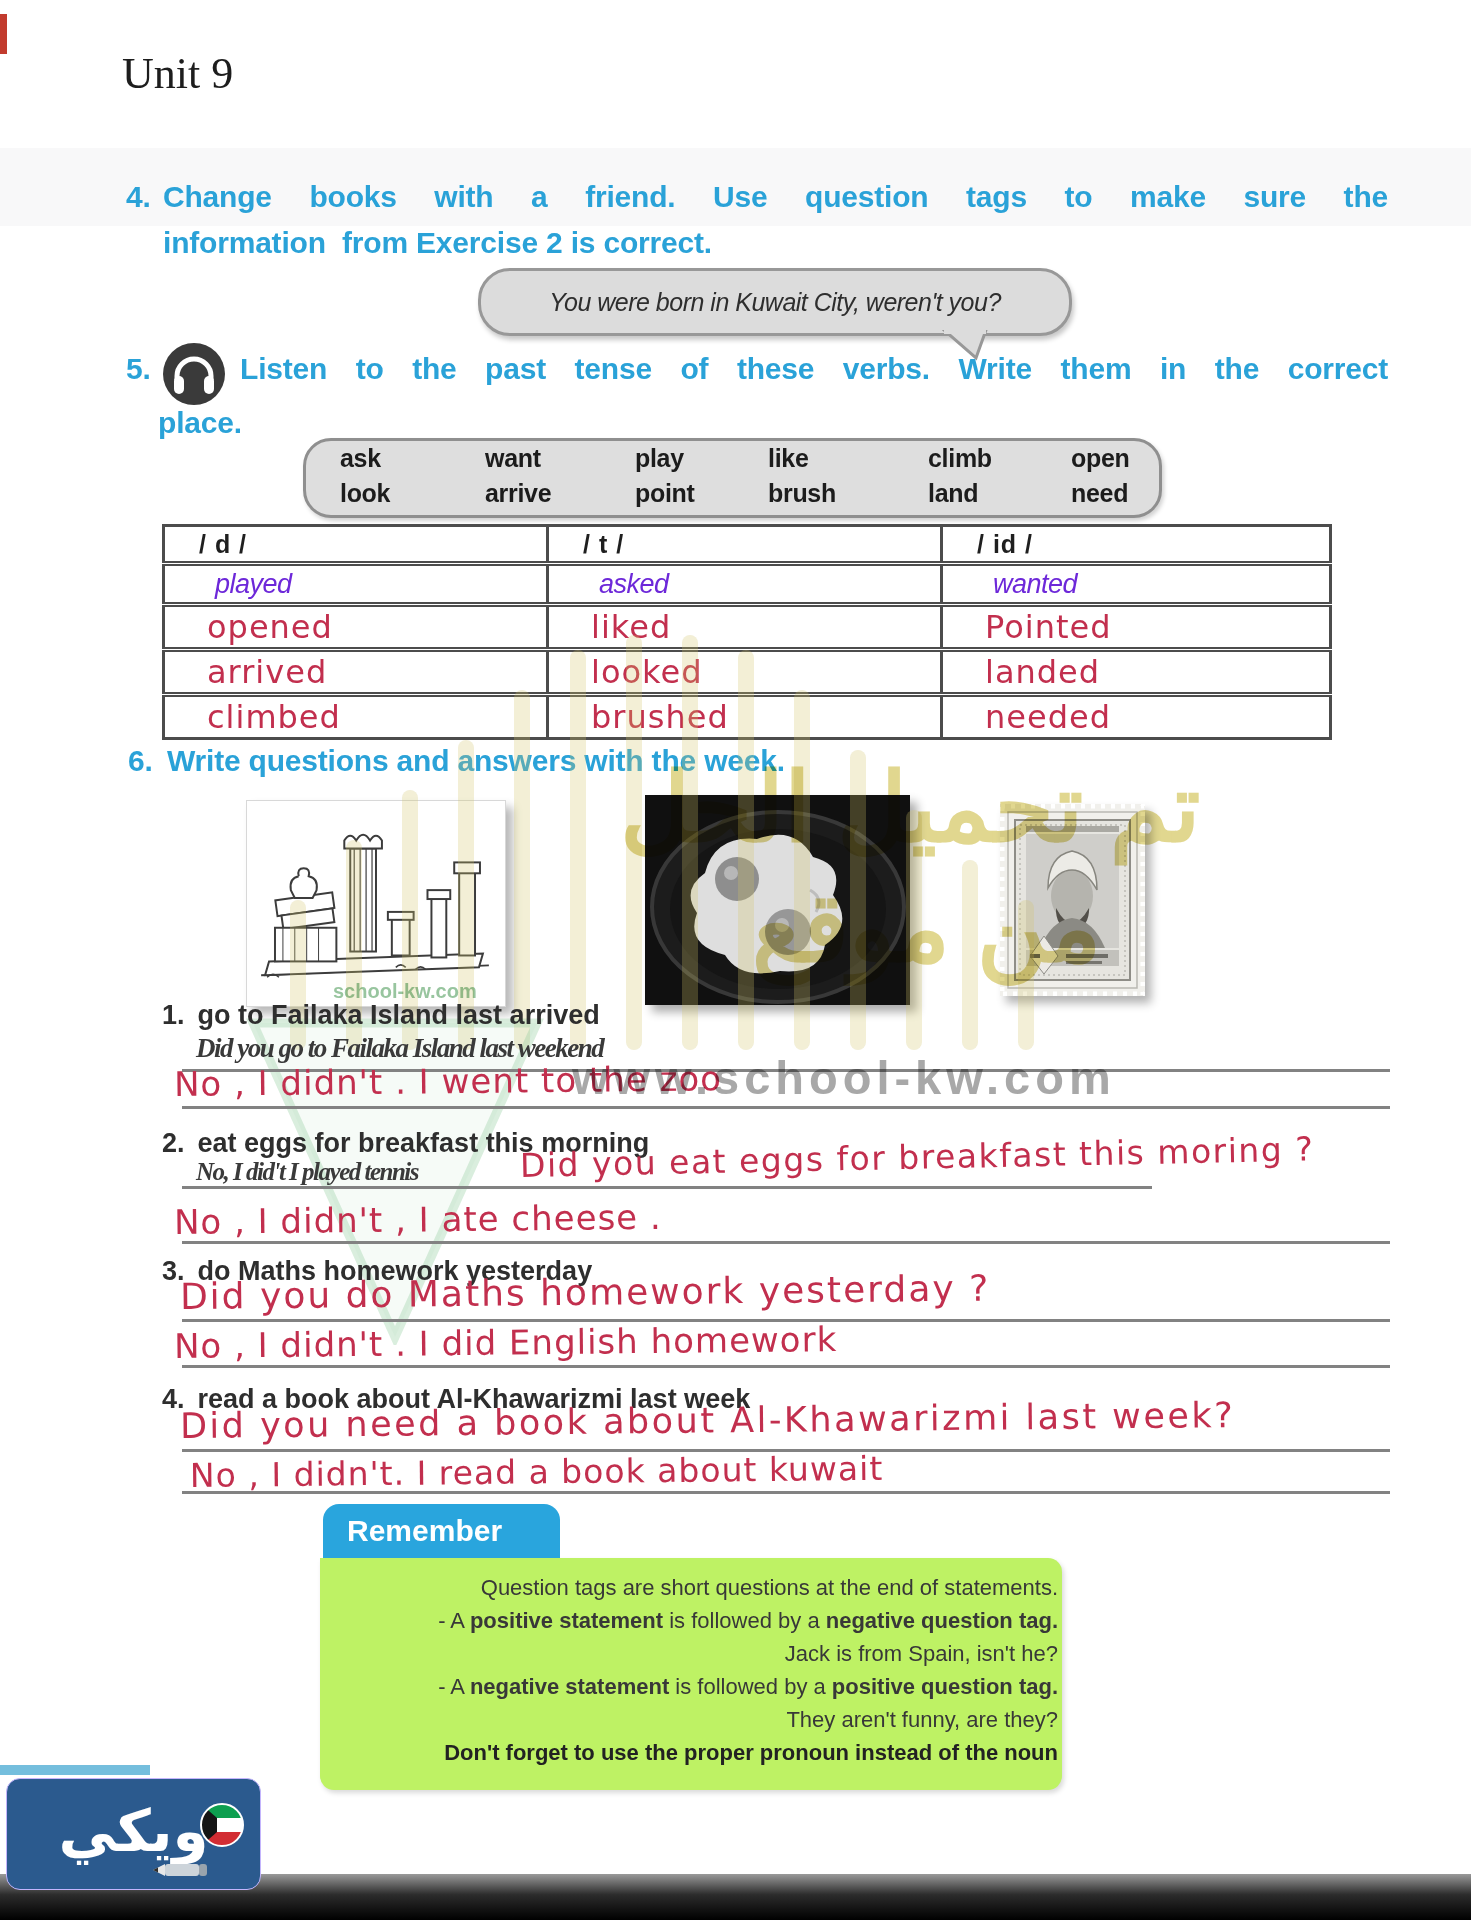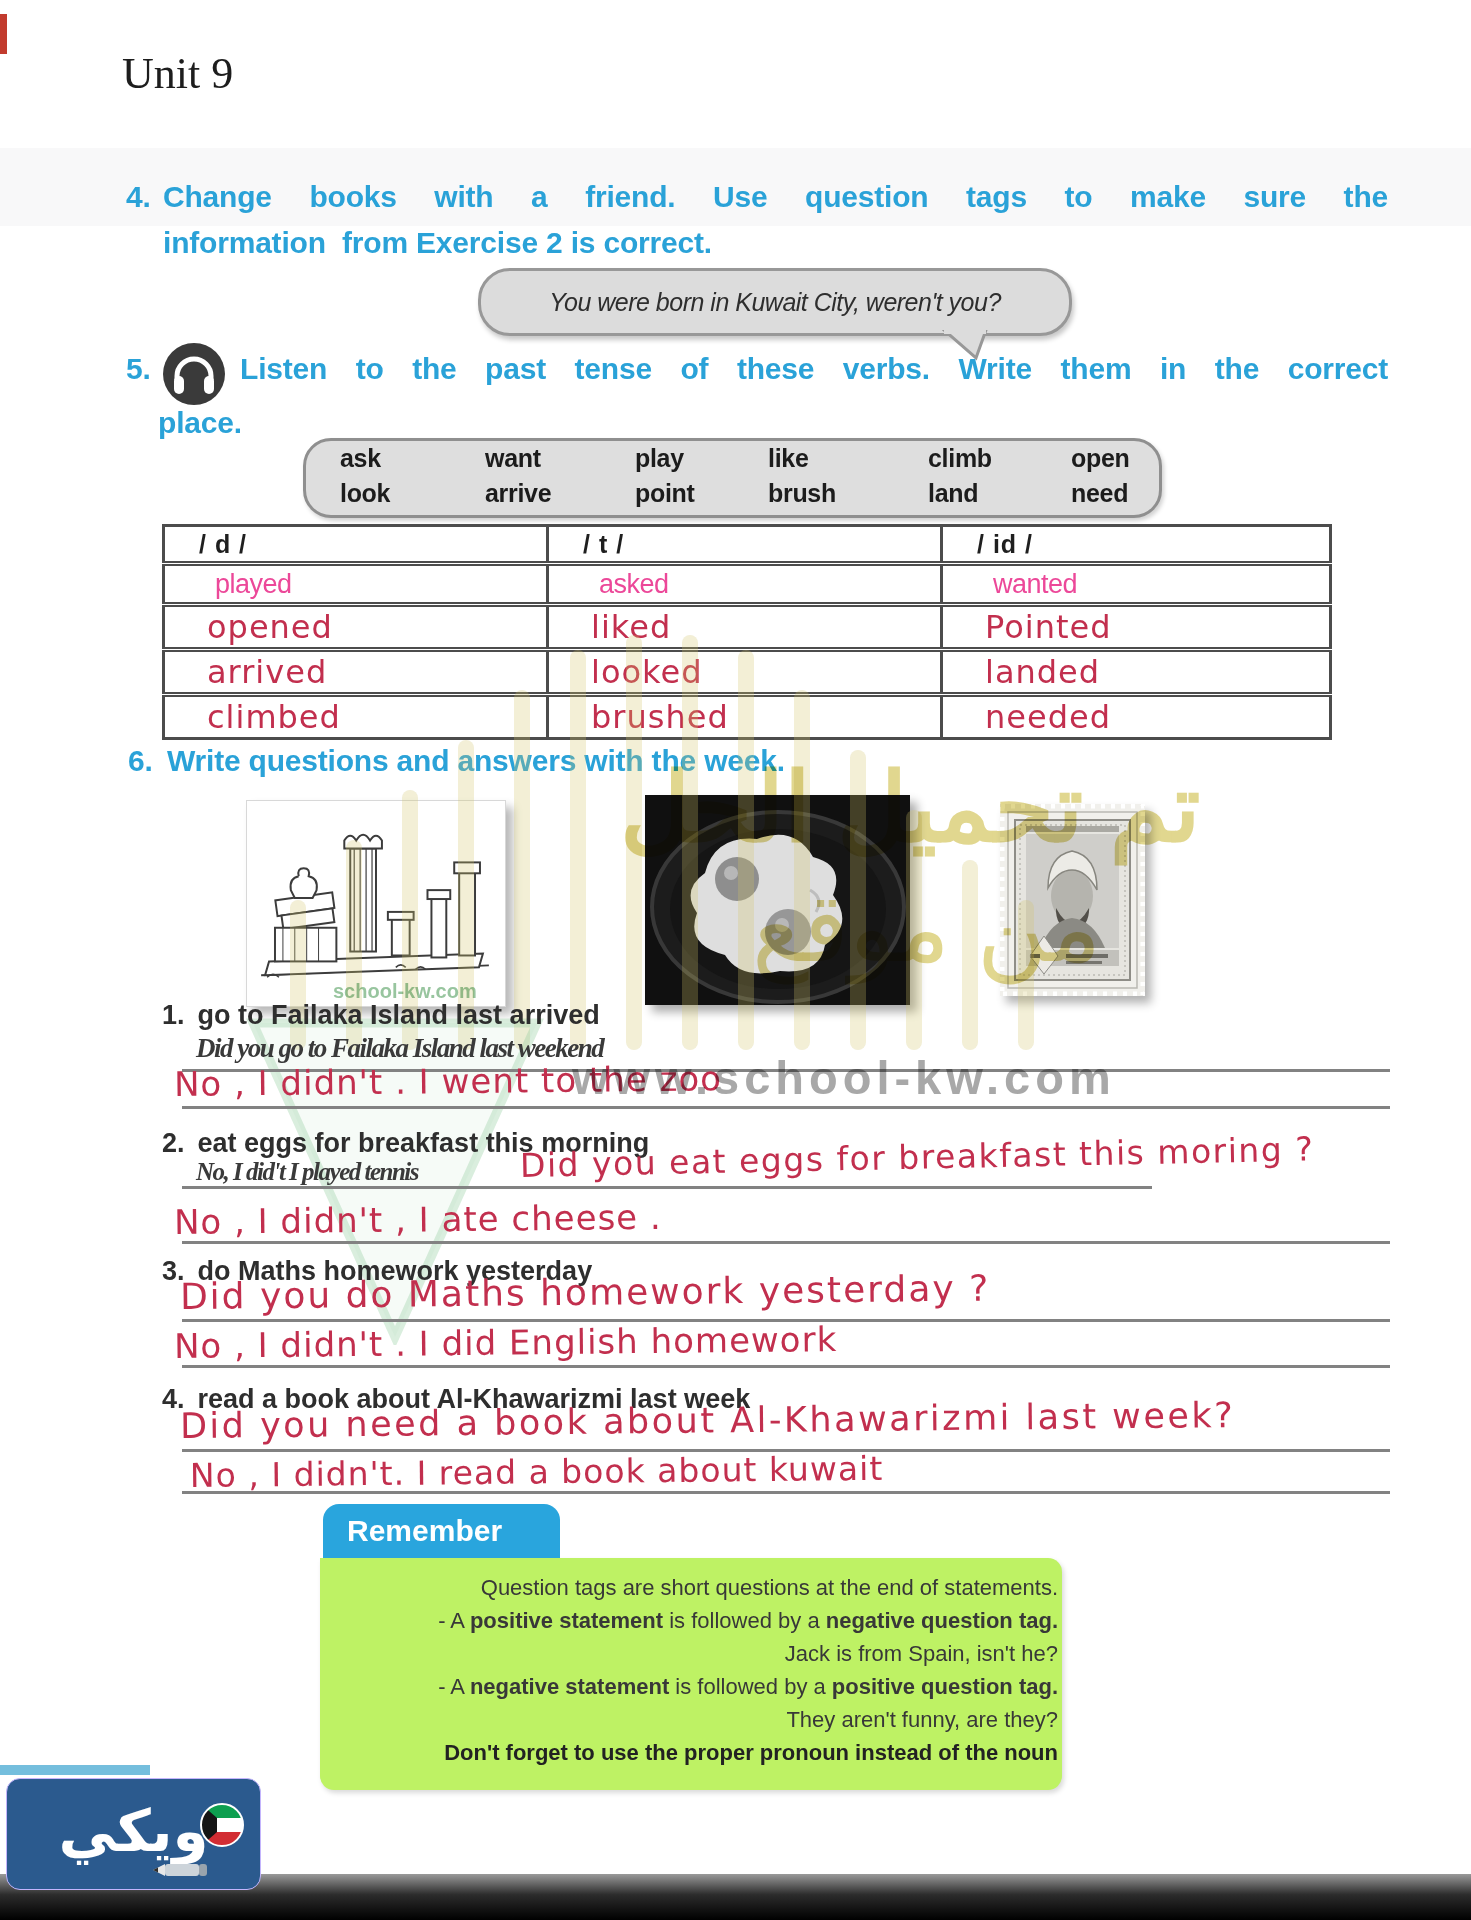--- a/index.html
+++ b/index.html
@@ -36,40 +36,40 @@
              grid-auto-rows:35px;width:790px;}
   .word{font-size:25px;font-weight:bold;color:#1c1c1c;letter-spacing:-0.3px;}
 
   
   #sound-table{left:162px;top:524px;width:1170px;height:202px;}
   #sound-table table{width:100%;height:100%;border-collapse:collapse;border:3px solid #4c4c4c;}
   #sound-table td{border-bottom:5px double #4c4c4c;vertical-align:middle;}
   #sound-table tr:last-child td{border-bottom:none;}
   #sound-table td + td{border-left:3px solid #4c4c4c;}
   .th-cell{font-weight:bold;font-size:25px;color:#1f1f1f;padding-left:34px;letter-spacing:1px;}
-  .ex-cell{font-size:27px;color:#ec4899;padding-left:50px;letter-spacing:-0.5px;}
+  .ex-cell{font-style:italic;font-size:27px;color:#6d28d9;padding-left:50px;letter-spacing:-0.5px;}
   .hand-cell{padding-left:42px;}
 
   
   .hand{font-family:"DejaVu Sans",sans-serif;color:#C22F4E;font-size:32px;letter-spacing:1px;
         white-space:nowrap;transform:rotate(-0.6deg);transform-origin:left center;}
 
   
   #ruins{left:246px;top:800px;width:258px;height:205px;background:#ffffff;border:1px solid #d8d8d8;
          box-shadow:7px 7px 9px rgba(0,0,0,0.28);}
   #eggs{left:645px;top:795px;width:265px;height:210px;box-shadow:7px 7px 9px rgba(0,0,0,0.32);}
   #stamp{left:1000px;top:804px;width:145px;height:192px;box-shadow:6px 7px 9px rgba(0,0,0,0.3);background:#f1f0ec;}
 
   
   .wm{pointer-events:none;}
   #wm-bars{left:290px;top:598px;opacity:0.9;z-index:1;}
   #wm-triangle{left:245px;top:1015px;z-index:1;}
   #wm-ar1{left:620px;top:752px;font-size:96px;font-weight:bold;color:#d6c763;opacity:0.72;z-index:4;
           mix-blend-mode:multiply;white-space:nowrap;}
-  #wm-ar2{left:752px;top:872px;font-size:96px;font-weight:normal;color:#d6c763;opacity:0.72;z-index:4;
+  #wm-ar2{left:752px;top:872px;font-size:96px;font-weight:bold;color:#d6c763;opacity:0.72;z-index:4;
           mix-blend-mode:multiply;white-space:nowrap;}
   #wm-green{left:228px;top:934px;width:915px;font-size:100px;font-weight:bold;color:#8ccd94;opacity:0.55;
             direction:rtl;text-align:right;z-index:4;mix-blend-mode:multiply;white-space:nowrap;}
   #wm-url{left:572px;top:1050px;font-size:47px;font-weight:bold;color:#8f8f8f;letter-spacing:5px;opacity:0.78;
           z-index:4;mix-blend-mode:multiply;white-space:nowrap;}
   #wm-url-sm{left:333px;top:980px;font-size:20px;font-weight:bold;color:#86bb8e;opacity:0.85;z-index:4;
              mix-blend-mode:multiply;}
 
   
   .qhead{font-size:27px;font-weight:bold;color:#2e2e2e;white-space:nowrap;z-index:3;}

